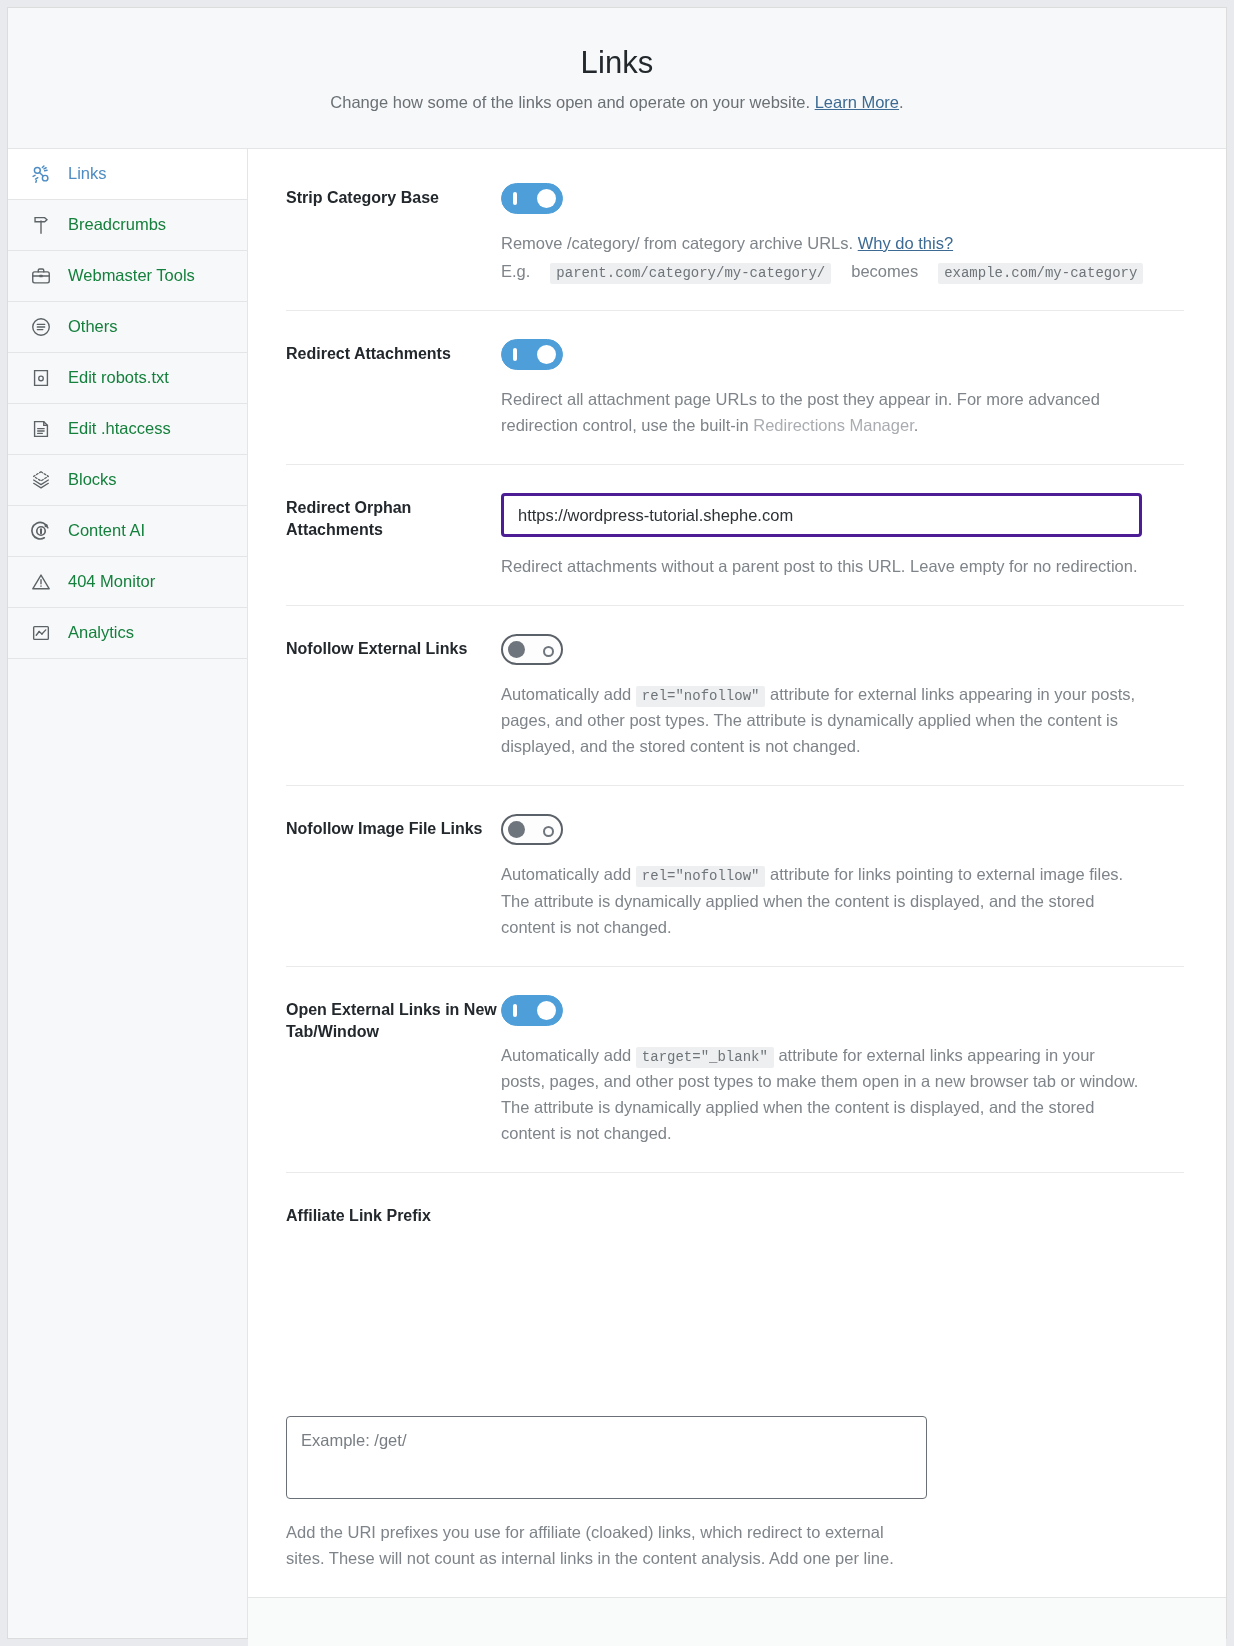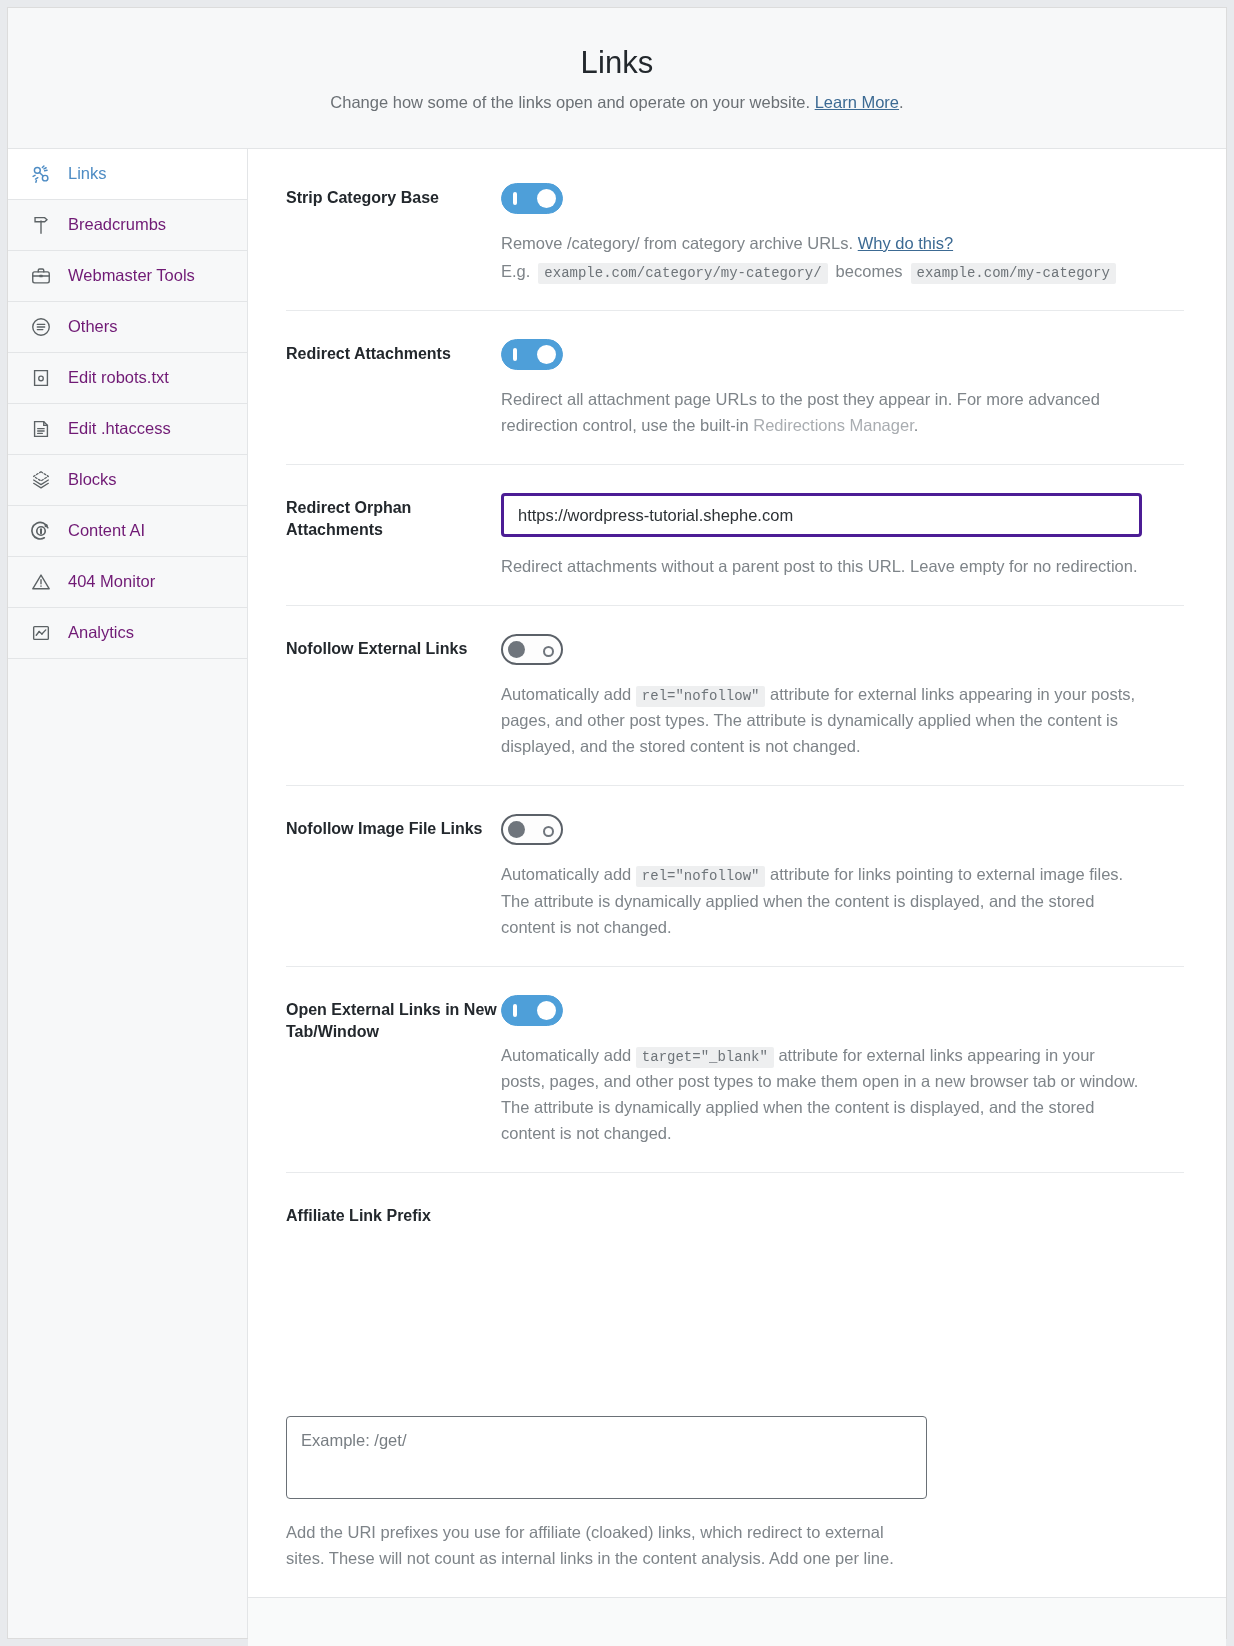--- a/index.html
+++ b/index.html
@@ -68,21 +68,21 @@
     background: #f7f8f9;
     border-right: 1px solid #e3e5e7;
   }
   .nav-item {
     height: 51px;
     display: flex;
     align-items: center;
     padding-left: 20px;
     border-bottom: 1px solid #e3e5e7;
     font-size: 16.5px;
-    color: #701a75;
+    color: #15803d;
     background: #f7f8f9;
     cursor: pointer;
   }
   .nav-item.active {
     background: #ffffff;
     color: #4e8cc4;
     border-bottom-color: #e3e5e7;
   }
   .nav-icon {
     width: 26px;
@@ -214,21 +214,21 @@
     padding: 2px 6px 3px 6px;
     border-radius: 2px;
     white-space: nowrap;
   }
   .eg-line {
     margin-top: 6px;
     font-size: 16.5px;
     color: #7e8489;
     display: flex;
     align-items: baseline;
-    gap: 8px;
+    gap: 20px;
     white-space: nowrap;
   }
 
   
   .text-input {
     width: 100%;
     max-width: 641px;
     height: 44px;
     border: 3px solid #4c1d95;
     border-radius: 4px;
@@ -447,21 +447,21 @@
 
         <div class="setting-row">
           <div class="setting-label">Strip Category Base</div>
           <div class="setting-field">
             <div class="toggle on"></div>
             <div class="help">
               <span>Remove /category/ from category archive URLs. </span><a href="#">Why do this?</a>
             </div>
             <div class="eg-line">
               <span>E.g.</span>
-              <code>example.com/category/my-category/</code>
+              <code>parent.com/category/my-category/</code>
               <span>becomes</span>
               <code>example.com/my-category</code>
             </div>
           </div>
         </div>
 
         <div class="setting-row">
           <div class="setting-label">Redirect Attachments</div>
           <div class="setting-field">
             <div class="toggle on"></div>

